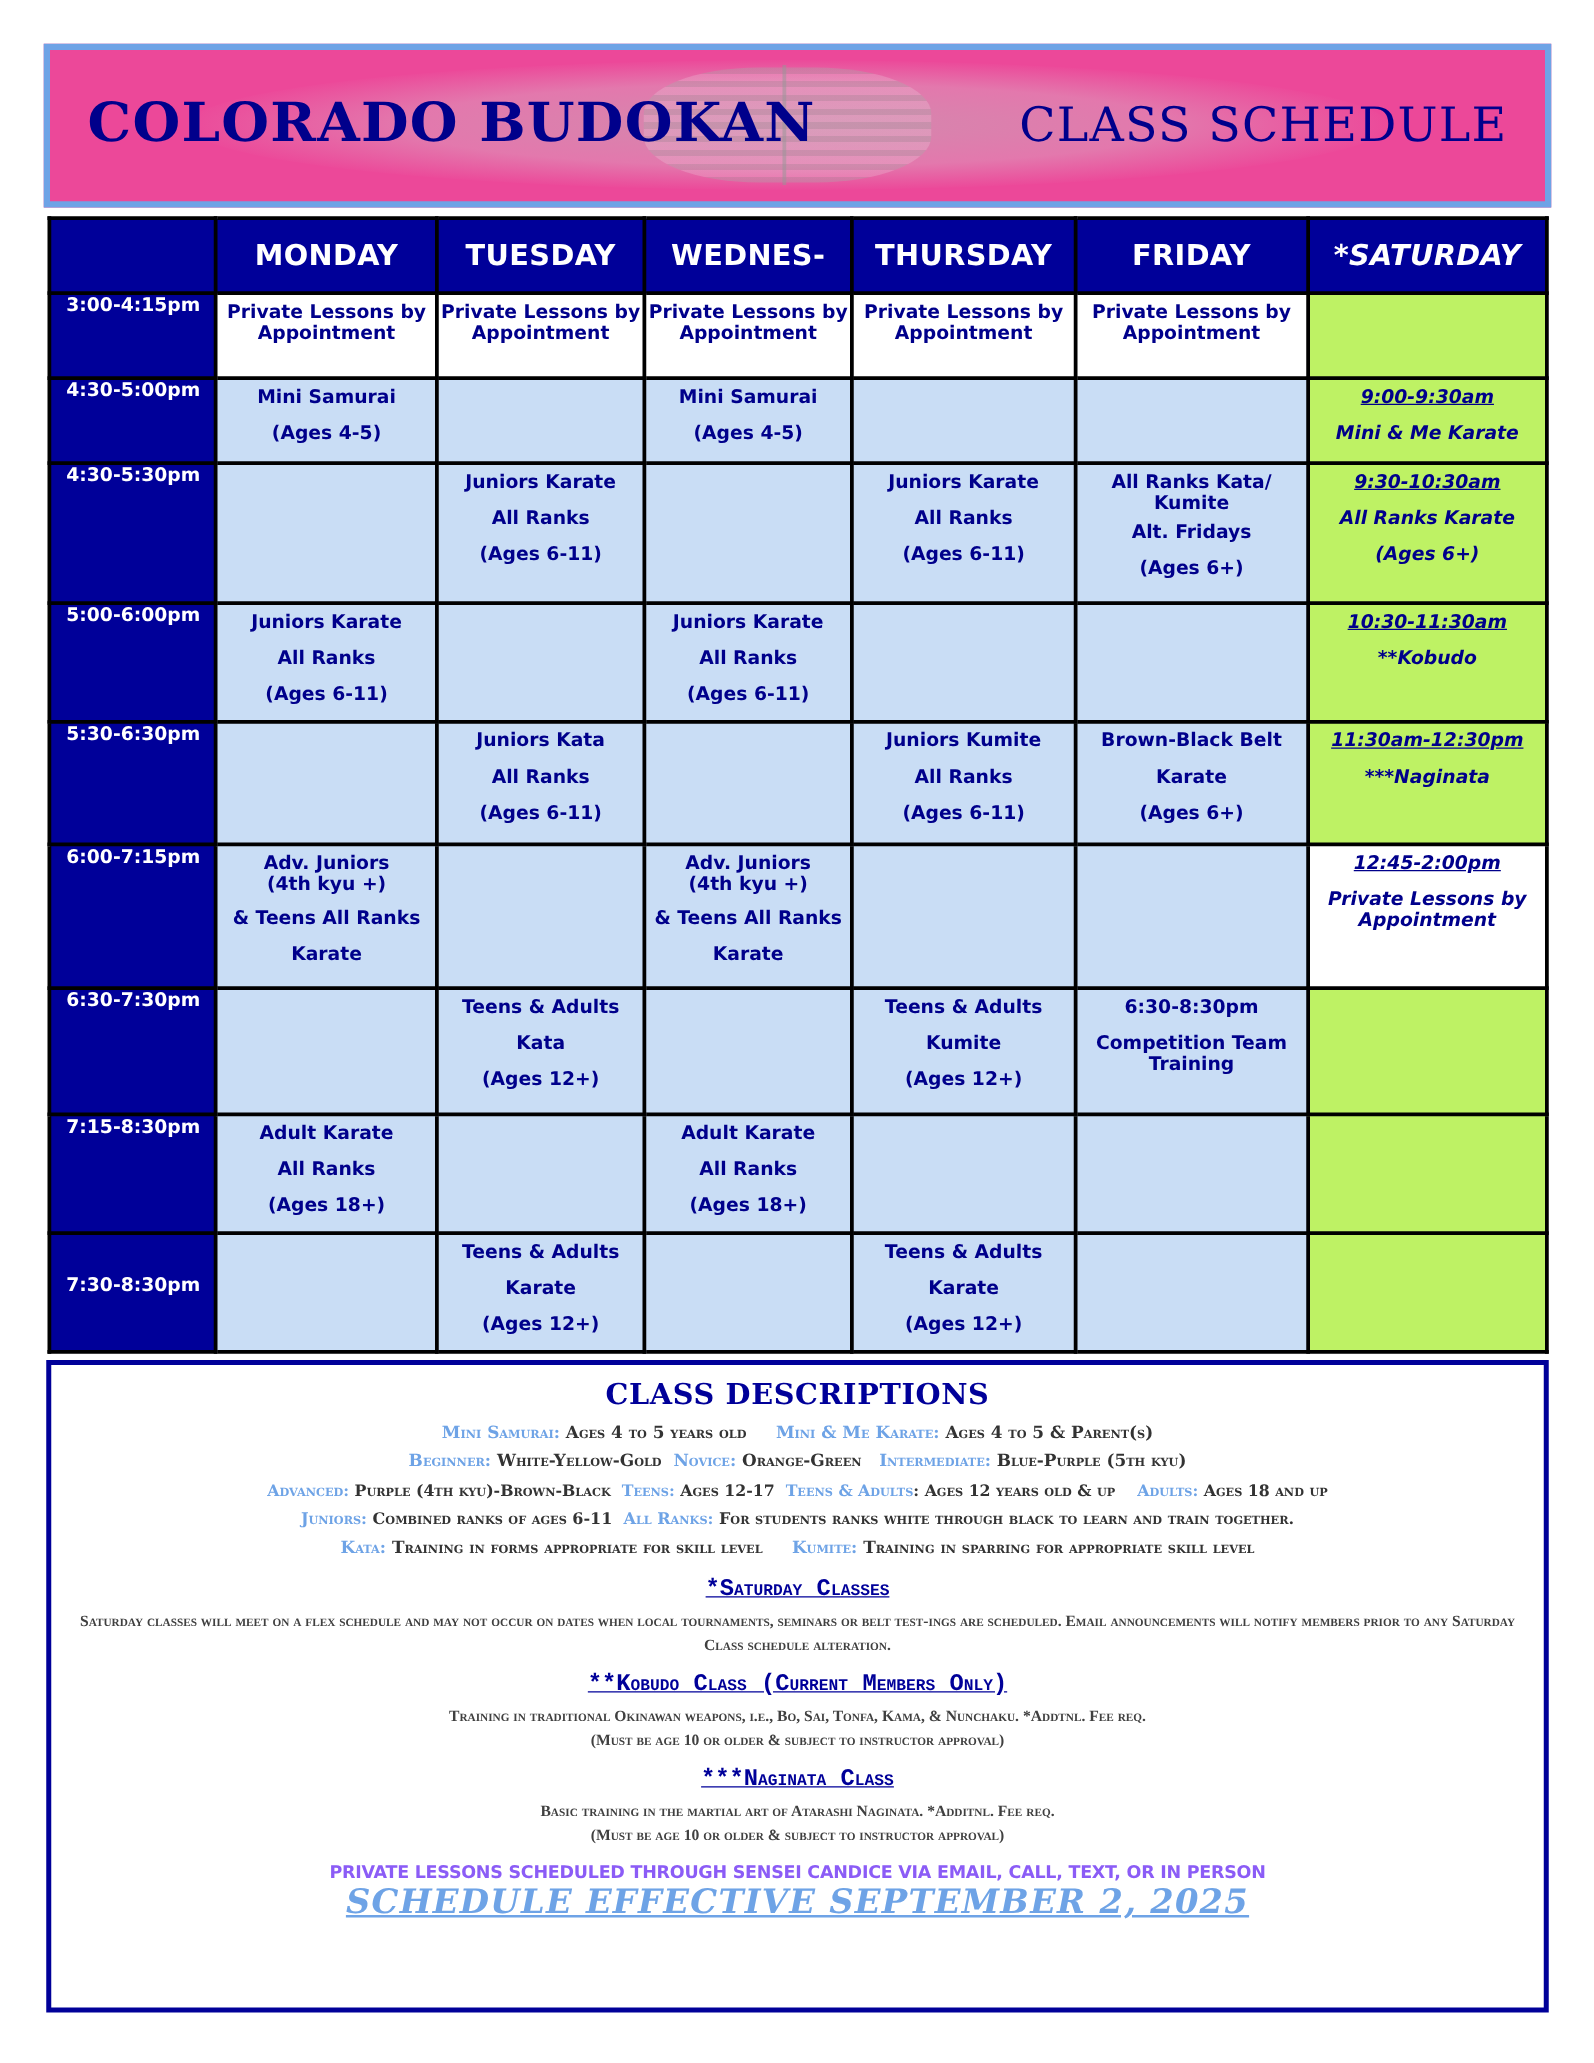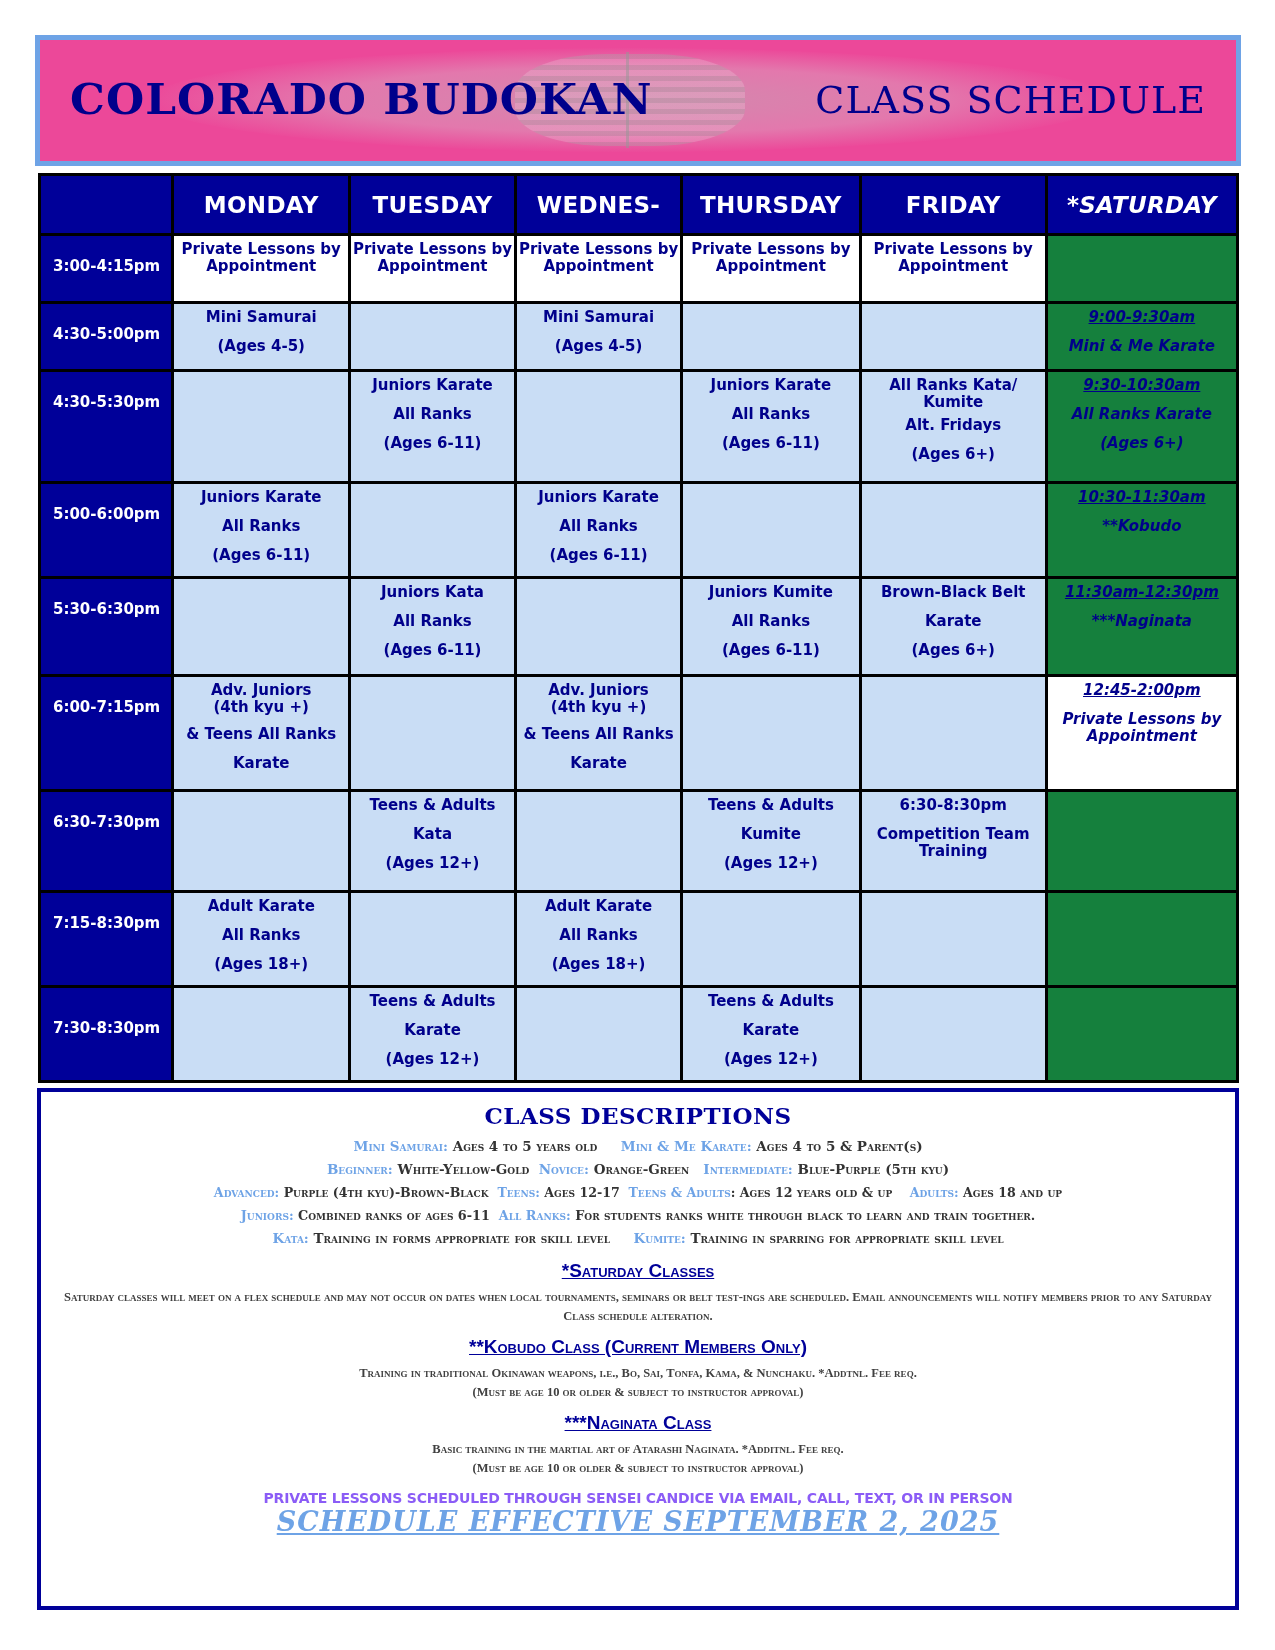--- a/index.html
+++ b/index.html
@@ -47,46 +47,46 @@
     border: 3px solid #000000; vertical-align: top; text-align: center;
     color: #00008b; font-weight: bold; font-size: 15px; line-height: 17px;
   }
   table.schedule th {
     background: #000099; color: #ffffff; font-size: 23px; height: 60px;
     vertical-align: middle; padding-top: 2px; letter-spacing: 0.3px;
   }
   table.schedule th.sat { font-style: italic; }
   td.time {
     background: #000099; color: #ffffff !important; text-align: left !important;
-    padding: 22px 0 0 12px; font-size: 15px;
+    padding: 0 0 0 12px; font-size: 15px;
   }
   td.cell { background: #c9ddf5; padding-top: 5px; }
   td.white { background: #ffffff; }
-  td.sat { background: #15803d; font-style: italic; }
+  td.sat { background: #bef264; font-style: italic; }
   td.sat.white { background: #ffffff; }
   .line { display: block; margin-bottom: 12px; }
   .line.tight { margin-bottom: 0; }
   .sat .t { text-decoration: underline; }
 
   
   .desc {
     position: absolute; left: 37px; top: 1088px; width: 1202px; height: 522px;
     border: 4px solid #000099; background: #ffffff; text-align: center;
   }
   .desc h2 {
     font-family: "DejaVu Serif", serif; font-weight: bold; font-size: 23px;
     color: #000099; margin-top: 10px; letter-spacing: 0.5px;
   }
   .desc .dline {
     font-family: "DejaVu Serif", serif; font-variant: small-caps; font-weight: bold;
     font-size: 13.5px; color: #333333; line-height: 23px; white-space: nowrap;
   }
   .desc .key { color: #6ea3e6; }
   .desc h3 {
-    font-family: Liberation Sans, sans-serif; font-variant: small-caps; font-weight: bold;
+    font-family: Liberation Mono, monospace; font-variant: small-caps; font-weight: bold;
     font-size: 19px; color: #000099; text-decoration: underline; margin: 10px 0 6px;
   }
   .desc .para {
     font-family: Liberation Serif, serif; font-variant: small-caps; font-weight: bold;
     font-size: 12.5px; color: #404040; line-height: 19px;
   }
   .desc .private {
     font-family: "DejaVu Sans", sans-serif; font-weight: bold; font-size: 14px;
     color: #8b5cf6; margin-top: 12px; letter-spacing: -0.2px;
   }

